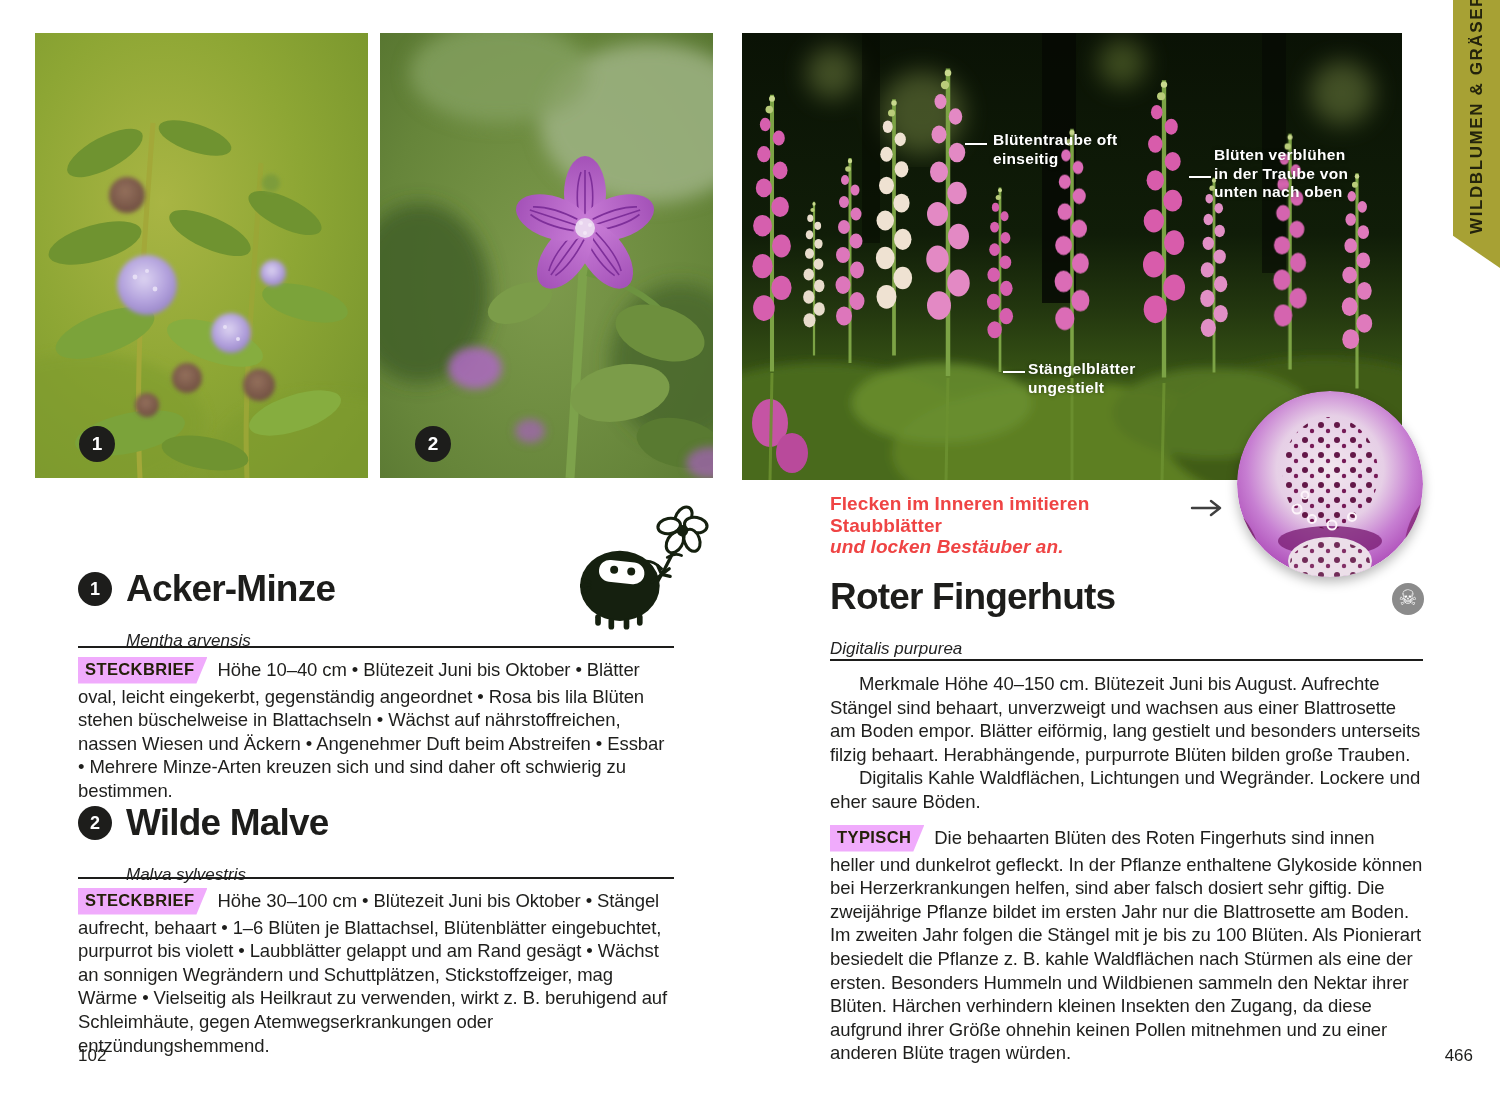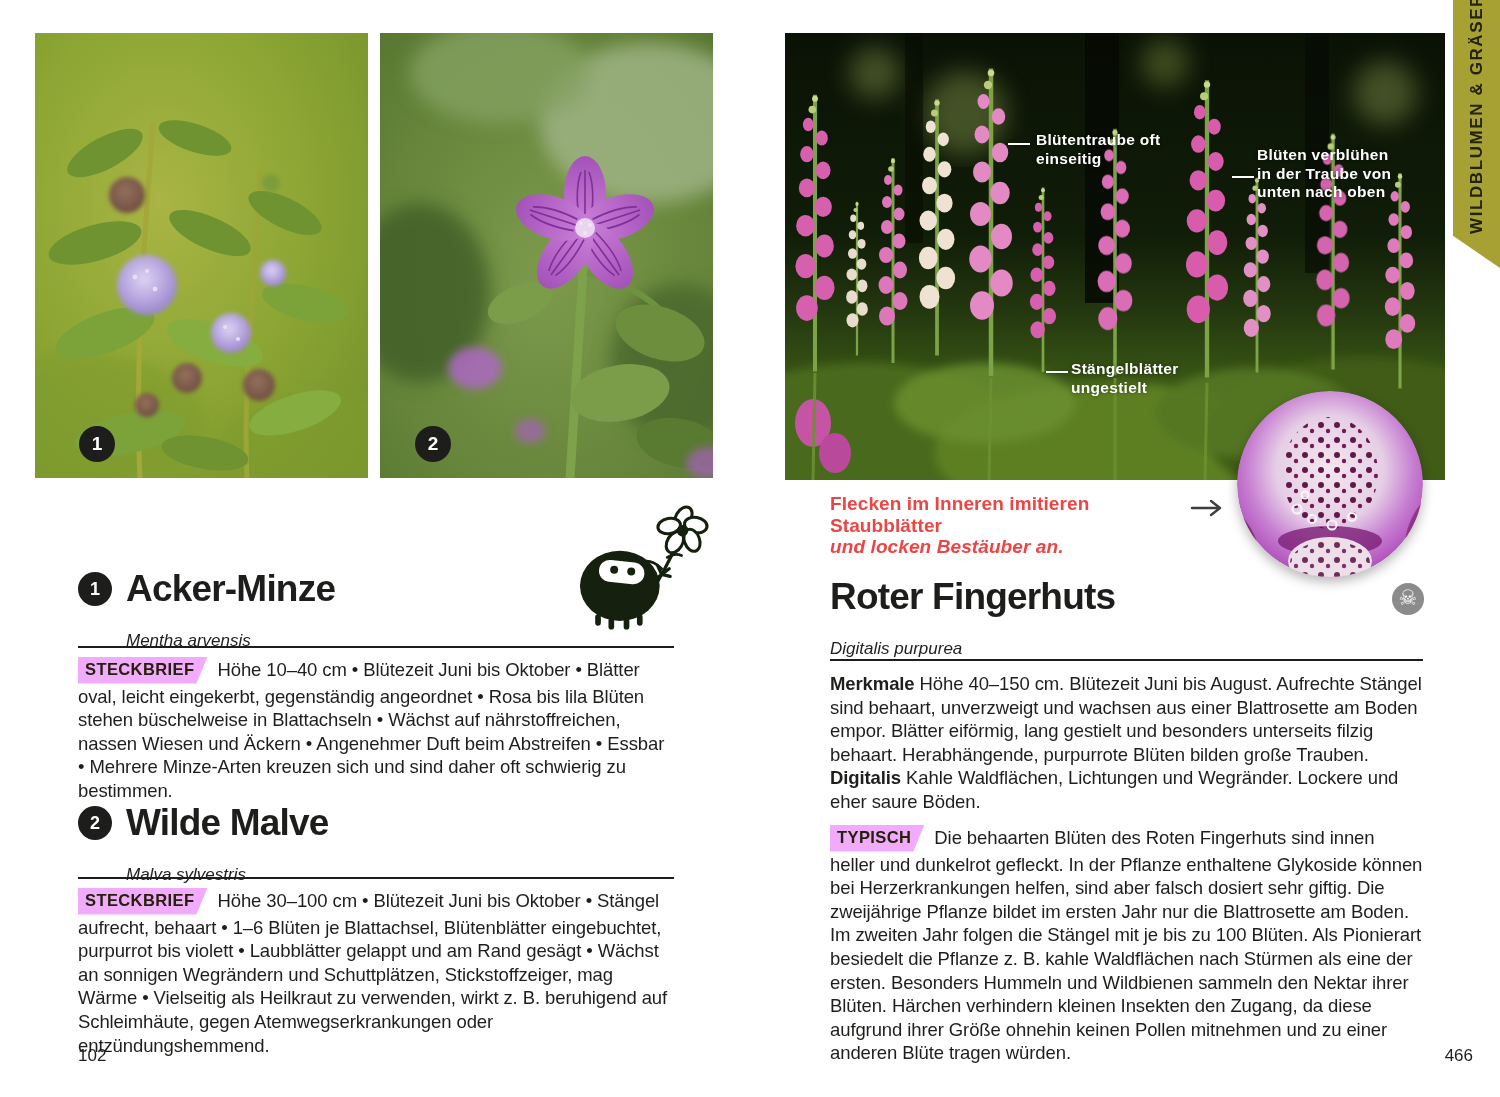--- a/index.html
+++ b/index.html
@@ -43,21 +43,21 @@
     color:#fff; font-weight:bold; font-size:18px; flex:0 0 auto;
     display:flex; align-items:center; justify-content:center;
   }
   .title { font-size:37px; font-weight:bold; letter-spacing:-0.8px; color:#1d1d1b; }
   .species { font-style:italic; font-size:17px; color:#222; margin-top:21px; }
   .indent { margin-left:48px; }
   .divider { position:absolute; height:2px; background:#1d1d1b; }
 
   
   .body-par { position:absolute; font-size:18.5px; line-height:23.6px; letter-spacing:-0.1px; color:#1e1e1c; }
-  .body-par b { font-weight:bold; }
+  .body-par b { font-weight:normal;margin-left:29px; }
   .pline { display:block; }
   .chip {
     display:inline-block; background:#f0abfc; color:#24200a;
     font-weight:bold; font-size:16.5px; letter-spacing:0.4px;
     padding:1px 13px 2px 7px; margin-right:5px;
     clip-path:polygon(0 0, 100% 0, calc(100% - 11px) 100%, 0 100%);
     transform:translateY(-1px);
   }
 
   
@@ -306,21 +306,21 @@
 
   <div class="divider" style="left:78px; top:877px; width:596px;"></div>
 
   <div class="body-par" style="left:78px; top:889px; width:596px;">
     <span class="chip">STECKBRIEF</span>
     <span>Höhe 30–100 cm • Blütezeit Juni bis Oktober • Stängel aufrecht, behaart • 1–6 Blüten je Blattachsel, Blütenblätter eingebuchtet, purpurrot bis violett • Laubblätter gelappt und am Rand gesägt • Wächst an sonnigen Wegrändern und Schuttplätzen, Stickstoffzeiger, mag Wärme • Vielseitig als Heilkraut zu verwenden, wirkt z. B. beruhigend auf Schleimhäute, gegen Atemwegserkrankungen oder entzündungshemmend.</span>
   </div>
 
   <div class="page-num" style="left:78px; top:1046px;">102</div>
 
-  <div class="photo" style="left:785px; top:33px; width:660px; height:447px; background:#ec4899;">
+  <div class="photo" style="left:742px; top:33px; width:660px; height:447px; background:#ec4899;">
     <svg width="660" height="447" viewBox="0 0 660 447">
       <defs>
         <linearGradient id="forest" x1="0" y1="0" x2="0" y2="1">
           <stop offset="0%" stop-color="#0a1205"></stop>
             <stop offset="45%" stop-color="#101d08"></stop>
           <stop offset="62%" stop-color="#23370f"></stop>
             <stop offset="80%" stop-color="#3c5a16"></stop>
           <stop offset="100%" stop-color="#4e6c1d"></stop>
         </linearGradient>
         <filter id="fb1">

